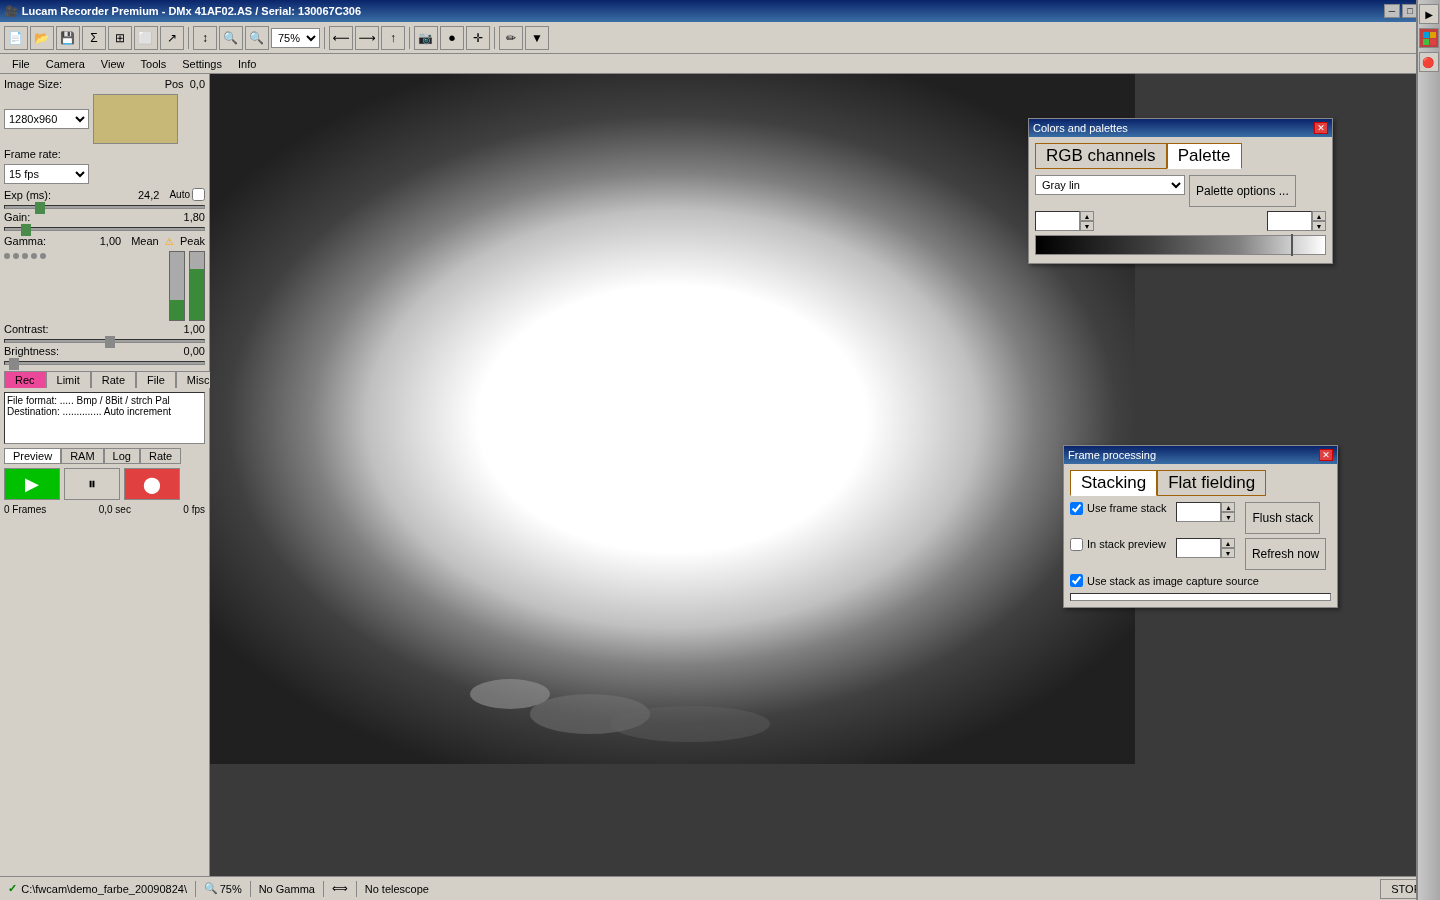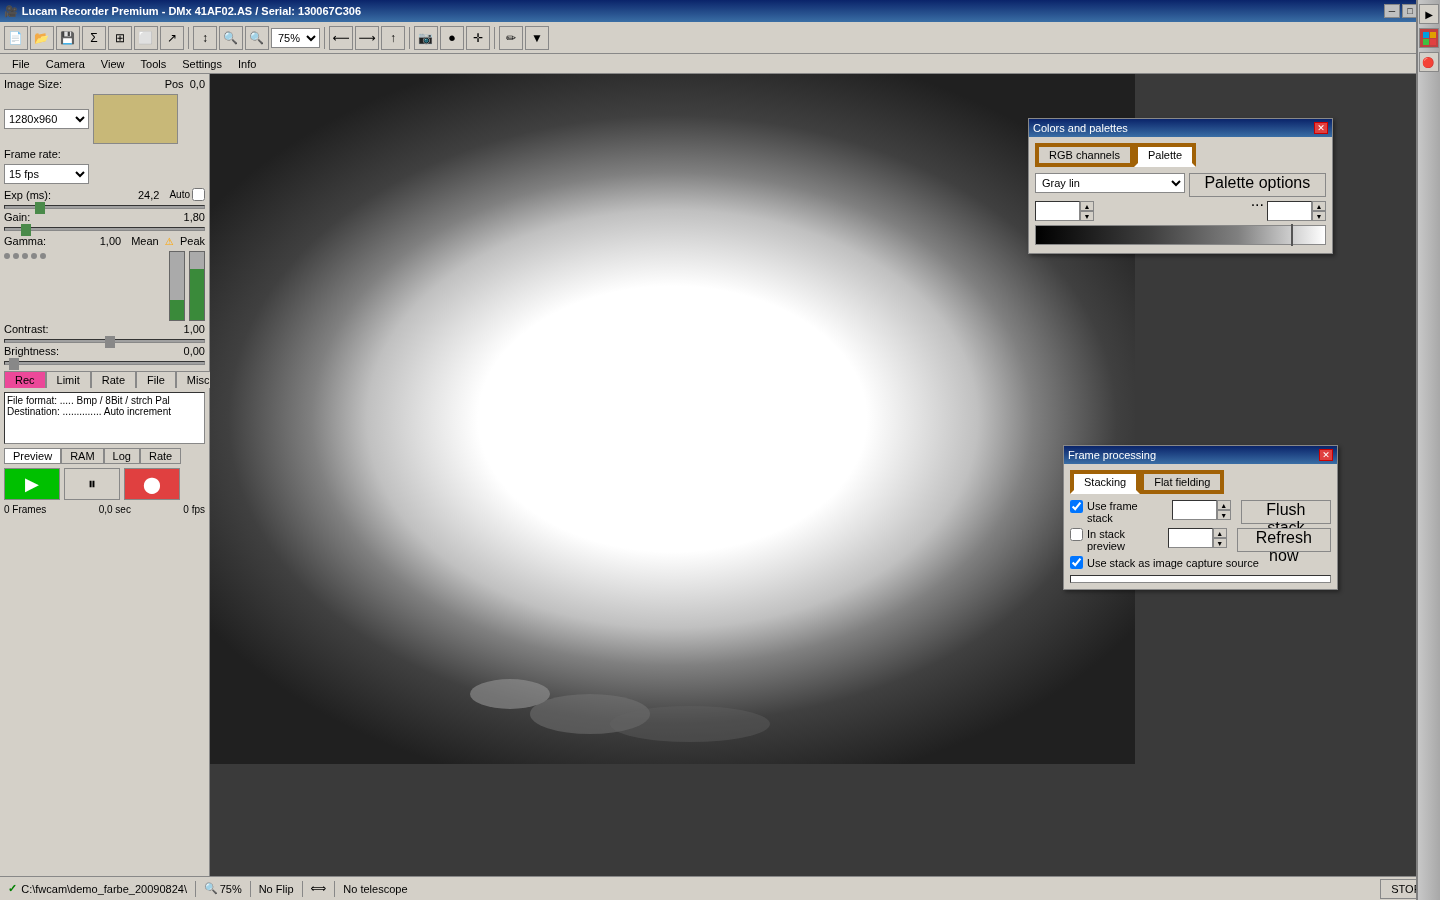--- a/index.html
+++ b/index.html
@@ -208,34 +208,34 @@
     }
 
     
     #frame-panel {
       top: 445px; left: 1063px;
       width: 275px;
     }
 
     .panel-tab-row { display: flex; margin-bottom: 6px; }
     .panel-tab {
-      padding: 2px 10px; font-size: 11px; border: 4px solid #a16207;
+      padding: 2px 10px; font-size: 17px; border: 1px solid #a16207;
       background: #d4d0c8; cursor: pointer; text-align: right;
     }
     .panel-tab.active { background: white; border-bottom-color: white; }
 
     .row-flex { display: flex; align-items: flex-start; gap: 4px; margin-bottom: 4px; }
 
     .combo-box {
       height: 20px; font-size: 11px; background: white;
       border: 1px solid #888; padding: 0 2px; width: 150px;
     }
 
     .btn-panel {
-      height: 24px; font-size: 16px; background: #d4d0c8;
+      height: 32px; font-size: 12px; background: #d4d0c8;
       border: 1px solid #888; padding: 0 6px; cursor: pointer;
     }
 
     .checkbox-row { display: flex; align-items: center; gap: 4px; margin-bottom: 4px; }
 
     .spinbox-row { display: flex; align-items: center; gap: 4px; }
     .spinbox {
       width: 45px; height: 20px; font-size: 11px;
       border: 1px inset #888; background: white; text-align: right; padding-right: 2px;
     }
@@ -588,21 +588,21 @@
   </div>
 </div>
 
 <div id="statusbar">
   <span class="checkmark">✓</span>
   <span style="margin-left:4px;">C:\fwcam\demo_farbe_20090824\</span>
   <div class="status-sep"></div>
   <span>🔍</span>
   <span style="margin-left:2px;">75%</span>
   <div class="status-sep"></div>
-  <span>No Flip</span>
+  <span>No Gamma</span>
   <div class="status-sep"></div>
   <span>⟺</span>
   <div class="status-sep"></div>
   <span>No telescope</span>
   <div style="flex:1;"></div>
   <button style="height:20px;font-size:11px;background:#d4d0c8;border:1px solid #888;padding:0 10px;cursor:pointer;">STOP</button>
 </div>
 
 <div id="win-taskbar">
   <div class="win-taskbar-btn">▶</div>

